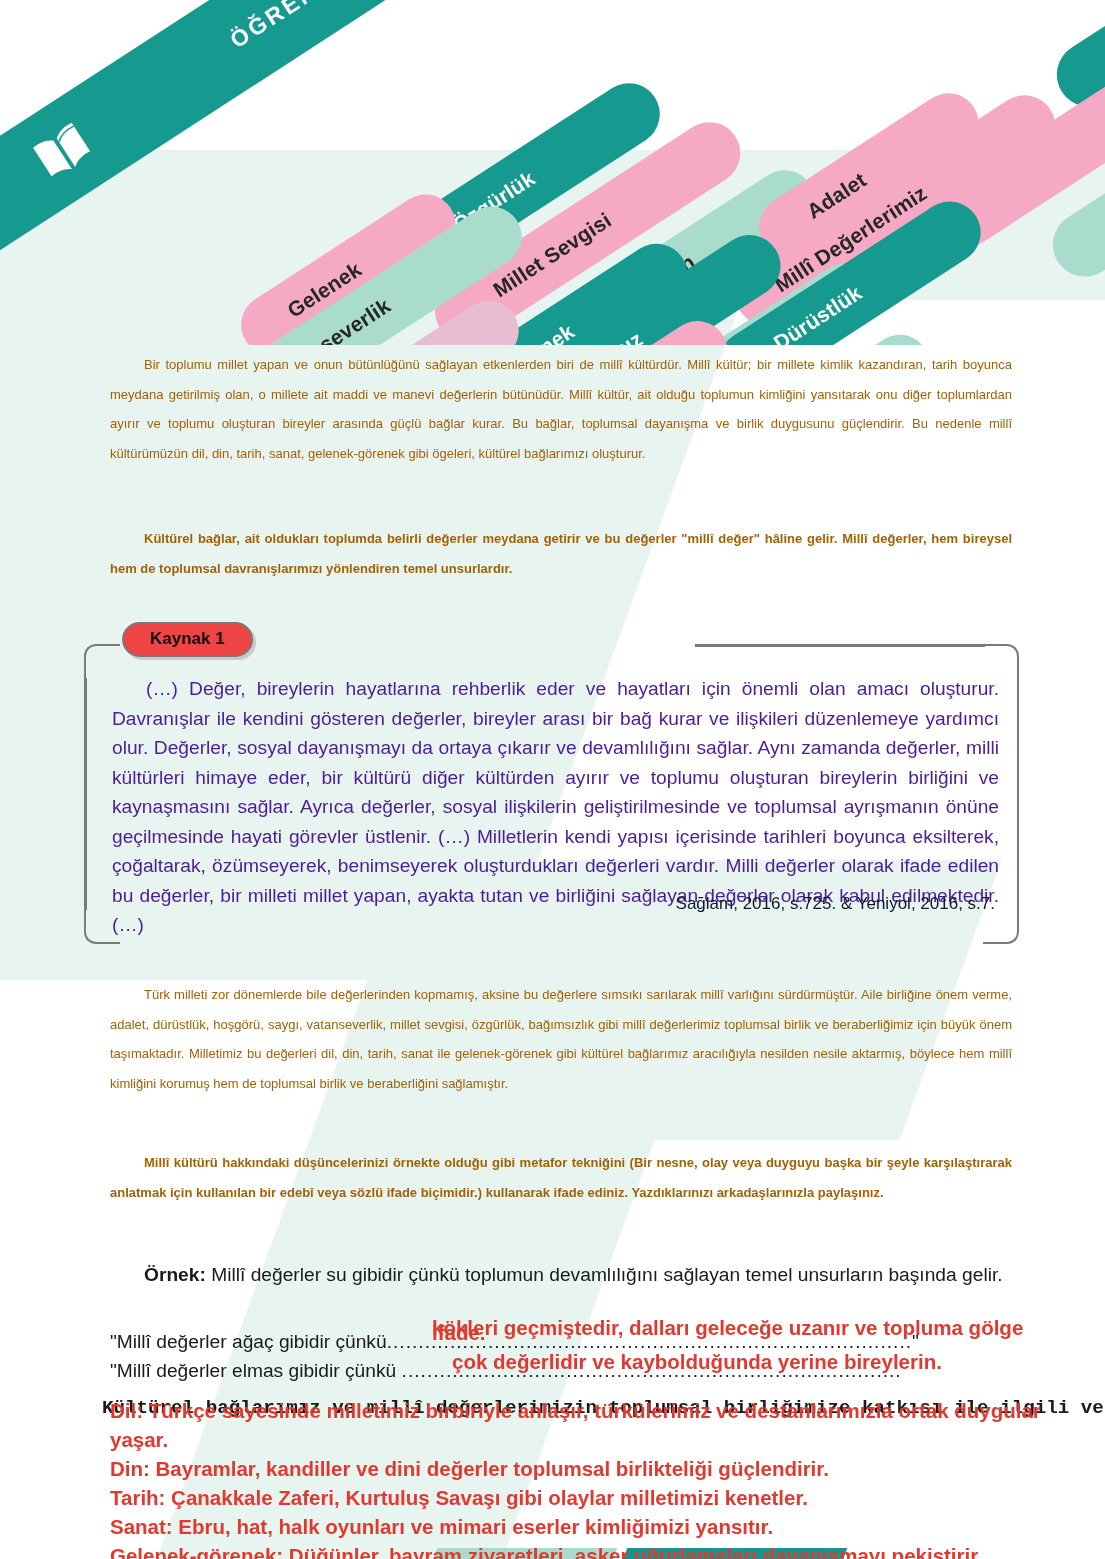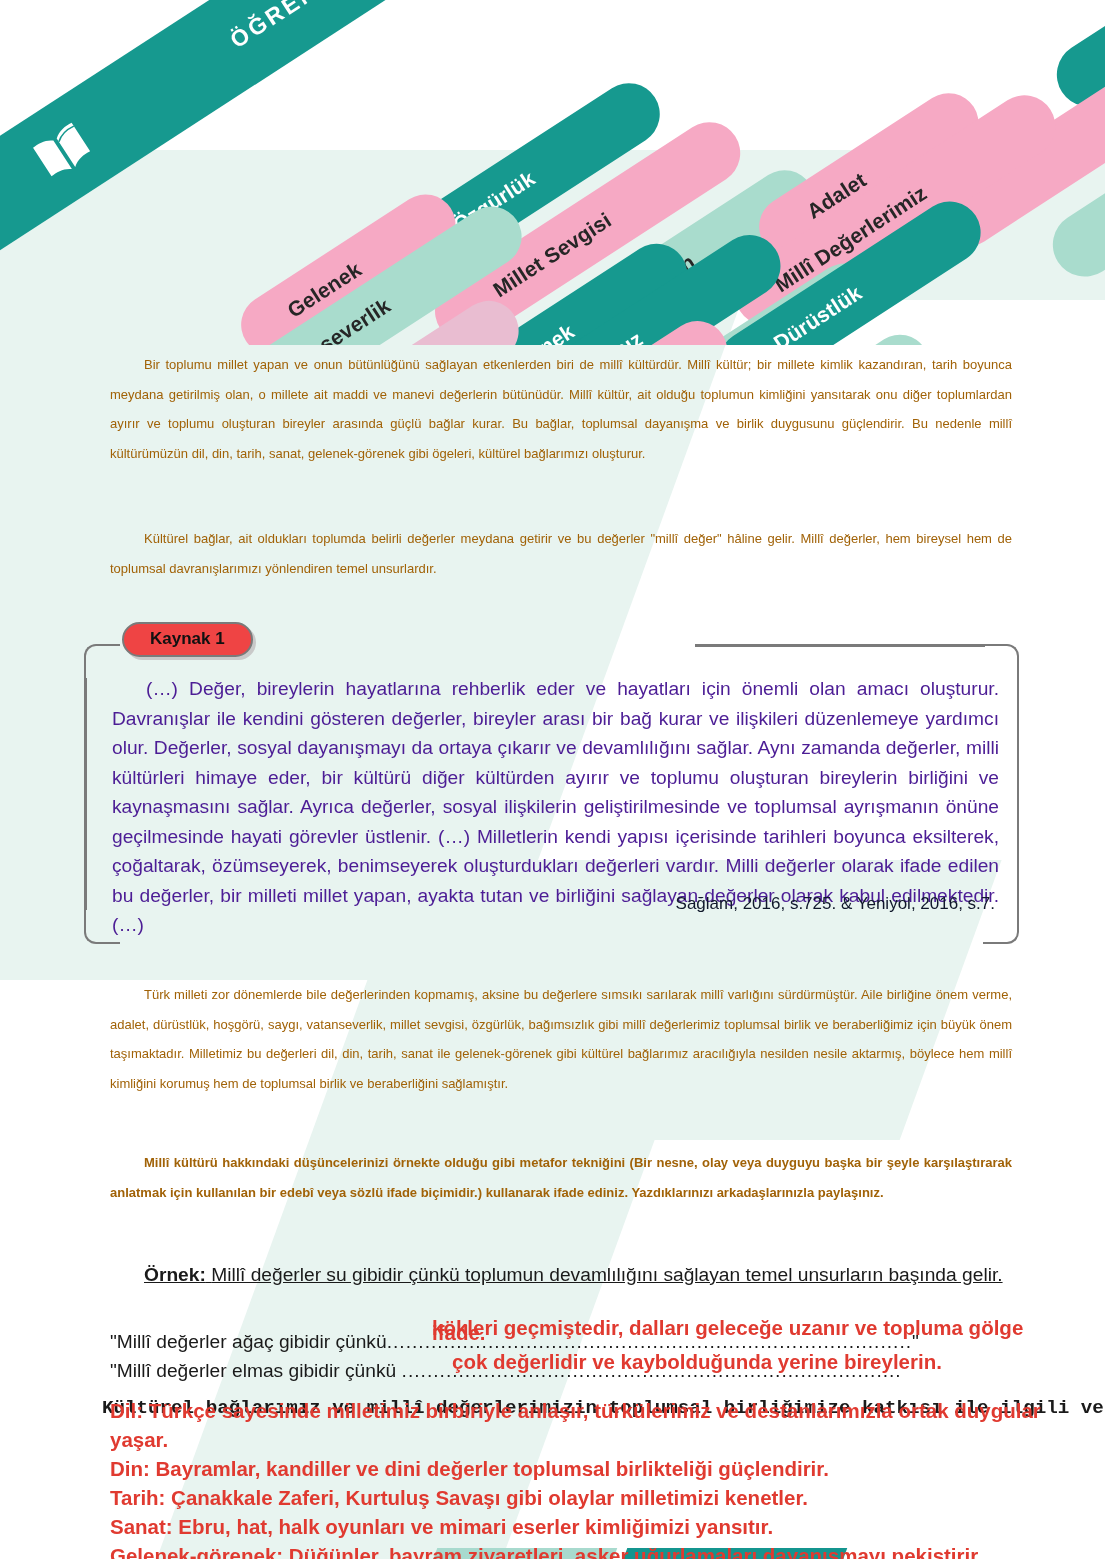--- a/index.html
+++ b/index.html
@@ -317,21 +317,21 @@
 
     <div class="pill c-mint" style="left:790px; top:406px; width:160px; height:58px; padding-left:50px;">
       
     </div>
   </div>
 
   <div class="content">
 
     <div class="para" style="left:110px; top:350px; width:902px;">Bir toplumu millet yapan ve onun bütünlüğünü sağlayan etkenlerden biri de millî kültürdür. Millî kültür; bir millete kimlik kazandıran, tarih boyunca meydana getirilmiş olan, o millete ait maddi ve manevi değerlerin bütünüdür. Millî kültür, ait olduğu toplumun kimliğini yansıtarak onu diğer toplumlardan ayırır ve toplumu oluşturan bireyler arasında güçlü bağlar kurar. Bu bağlar, toplumsal dayanışma ve birlik duygusunu güçlendirir. Bu nedenle millî kültürümüzün dil, din, tarih, sanat, gelenek-görenek gibi ögeleri, kültürel bağlarımızı oluşturur.</div>
 
-    <div class="para" style="left:110px; top:524px; width:902px;">Kültürel bağlar, ait oldukları toplumda belirli değerler meydana getirir ve bu değerler "millî değer" hâline gelir. Millî değerler, hem bireysel hem de toplumsal davranışlarımızı yönlendiren temel unsurlardır.</div>
+    <div class="para" style="left:110px; top:524px; width:902px;font-weight:bold;">Kültürel bağlar, ait oldukları toplumda belirli değerler meydana getirir ve bu değerler "millî değer" hâline gelir. Millî değerler, hem bireysel hem de toplumsal davranışlarımızı yönlendiren temel unsurlardır.</div>
 
     <div class="kaynak-wrap">
       <div class="kaynak-corner kc-tl"></div>
       <div class="kaynak-corner kc-tr"></div>
       <div class="kaynak-corner kc-bl"></div>
       <div class="kaynak-corner kc-br"></div>
       <div class="kc-vl"></div>
       <div class="kc-vr"></div>
       <div class="kc-htr"></div>
 
@@ -339,21 +339,21 @@
 
       <div class="kaynak-body">(…) Değer, bireylerin hayatlarına rehberlik eder ve hayatları için önemli olan amacı oluşturur. Davranışlar ile kendini gösteren değerler, bireyler arası bir bağ kurar ve ilişkileri düzenlemeye yardımcı olur. Değerler, sosyal dayanışmayı da ortaya çıkarır ve devamlılığını sağlar. Aynı zamanda değerler, milli kültürleri himaye eder, bir kültürü diğer kültürden ayırır ve toplumu oluşturan bireylerin birliğini ve kaynaşmasını sağlar. Ayrıca değerler, sosyal ilişkilerin geliştirilmesinde ve toplumsal ayrışmanın önüne geçilmesinde hayati görevler üstlenir. (…) Milletlerin kendi yapısı içerisinde tarihleri boyunca eksilterek, çoğaltarak, özümseyerek, benimseyerek oluşturdukları değerleri vardır. Milli değerler olarak ifade edilen bu değerler, bir milleti millet yapan, ayakta tutan ve birliğini sağlayan değerler olarak kabul edilmektedir.(…)</div>
       <div class="kaynak-src">Sağlam, 2016, s.725. &amp; Yeniyol, 2016, s.7.</div>
     </div>
 
     <div class="para" style="left:110px; top:980px; width:902px;">Türk milleti zor dönemlerde bile değerlerinden kopmamış, aksine bu değerlere sımsıkı sarılarak millî varlığını sürdürmüştür. Aile birliğine önem verme, adalet, dürüstlük, hoşgörü, saygı, vatanseverlik, millet sevgisi, özgürlük, bağımsızlık gibi millî değerlerimiz toplumsal birlik ve beraberliğimiz için büyük önem taşımaktadır. Milletimiz bu değerleri dil, din, tarih, sanat ile gelenek-görenek gibi kültürel bağlarımız aracılığıyla nesilden nesile aktarmış, böylece hem millî kimliğini korumuş hem de toplumsal birlik ve beraberliğini sağlamıştır.</div>
 
     <div class="para bold" style="left:110px; top:1148px; width:902px;">Millî kültürü hakkındaki düşüncelerinizi örnekte olduğu gibi metafor tekniğini (Bir nesne, olay veya duyguyu başka bir şeyle karşılaştırarak anlatmak için kullanılan bir edebî veya sözlü ifade biçimidir.) kullanarak ifade ediniz. Yazdıklarınızı arkadaşlarınızla paylaşınız.</div>
 
     <div class="ex-block" style="top:1260px;">
-      <div class="ex-line" style="white-space:normal; width:900px; text-indent:34px;text-decoration:underline;">
+      <div class="ex-line" style="white-space:normal; width:900px; text-indent:34px;">
         <b>Örnek:</b>
         <span>Millî değerler su gibidir çünkü toplumun devamlılığını sağlayan temel unsurların başında gelir.</span>
       </div>
     </div>
 
     <div class="ex-block" style="top:1327px;">
       <div class="ex-line">
         <span>"Millî değerler ağaç gibidir çünkü</span><span class="dots">...................................................................................</span><span>"</span>
       </div>
     </div>

